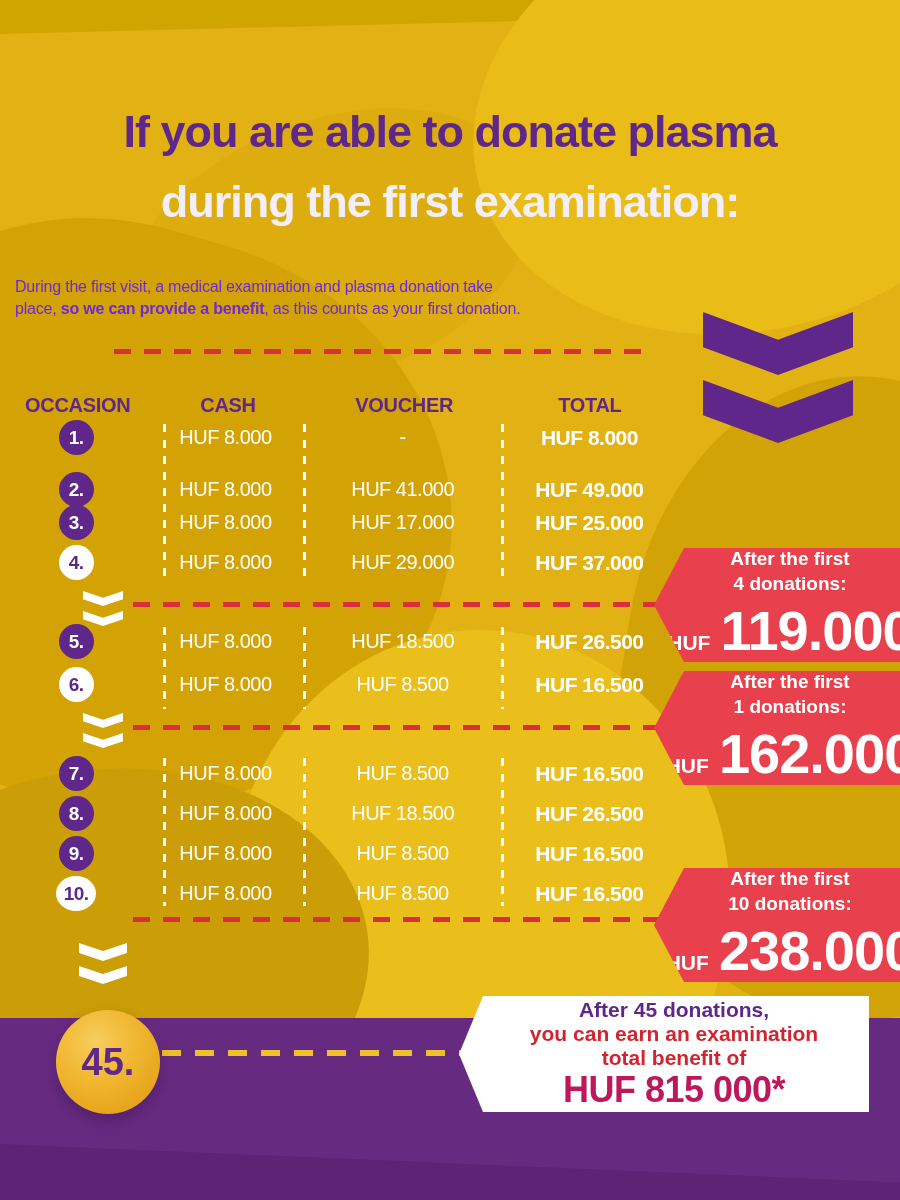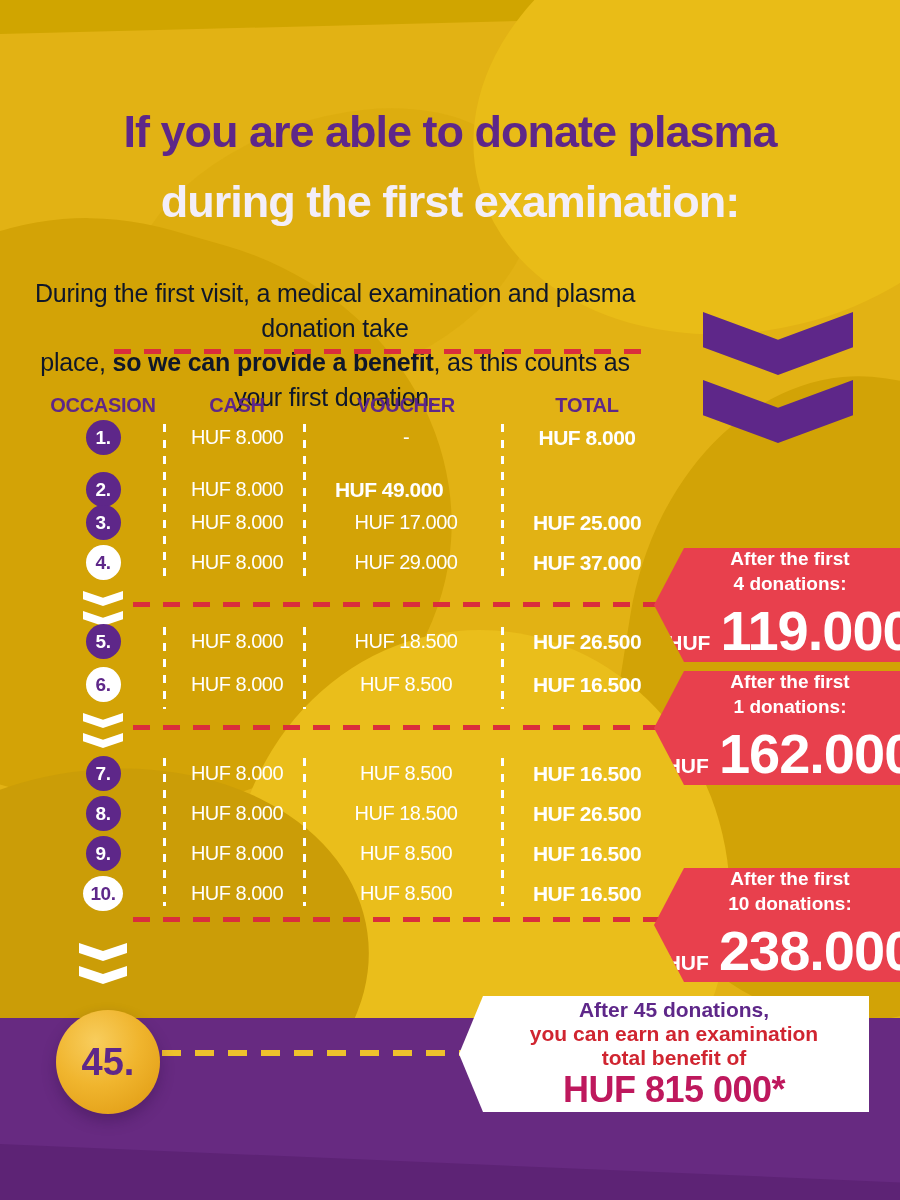--- a/index.html
+++ b/index.html
@@ -25,35 +25,35 @@
   .b6 { left:120px; top:120px; width:420px; height:260px; background:#d9a90b;
         border-radius:50%; transform:rotate(-20deg); opacity:.55; }
 
   
   .title-line { position:absolute; left:0; width:100%; text-align:center; z-index:2;
                 font-weight:700; font-size:45px; letter-spacing:-1px; }
   .title-1 { top:106px; color:#5e2789; }
   .title-2 { top:176px; color:#f3eef8; }
 
   .intro { position:absolute; left:15px; top:276px; width:640px; z-index:2;
-           text-align:center; color:#0f172a; font-size:25px; line-height:1.38;
+           color:#6d28d9; font-size:16px; line-height:1.38;
            letter-spacing:-0.2px; }
   .intro b { font-weight:700; }
 
   
   .hdash-red { position:absolute; height:5px; z-index:2;
     background:repeating-linear-gradient(90deg,#da2e3c 0 17px,transparent 17px 30px); }
   .hdash-yellow { position:absolute; height:6px; z-index:4;
     background:repeating-linear-gradient(90deg,#eec12c 0 19px,transparent 19px 33px); }
   .vsep { position:absolute; width:3px; z-index:2;
     background:repeating-linear-gradient(180deg,#ffffff 0 8px,transparent 8px 16px); }
 
   
-  .thead, .trow { position:absolute; left:39px; width:630px; display:flex; z-index:2;
-                  align-items:center; }
+  .thead, .trow { position:absolute; left:25px; width:630px; display:flex; z-index:2;
+                  align-items:center;gap:42px; }
   .col-occ { width:128px; display:flex; justify-content:center; }
   .col-cash{ width:140px; text-align:center; }
   .col-vou { width:198px; text-align:center; }
   .col-tot { width:164px; text-align:center; }
   .thead { top:394px; color:#5e2789; font-weight:700; font-size:20px; letter-spacing:-0.3px; }
   .trow  { height:35px; color:#fff; font-size:20px; letter-spacing:-0.5px; }
   .trow .col-tot { font-weight:700; font-size:21px; }
   .circ { width:35px; height:35px; border-radius:50%; display:flex; align-items:center;
           justify-content:center; font-weight:700; font-size:19px; letter-spacing:-0.5px; }
   .circ.p { background:#5e2789; color:#fff; }
@@ -142,20 +142,21 @@
       </div>
     <div class="col-cash">HUF 8.000</div>
     <div class="col-vou">-</div>
     <div class="col-tot">HUF 8.000</div>
   </div>
   <div class="trow" style="top:472px;">
     <div class="col-occ">
         <span class="circ p">2.</span>
       </div>
     <div class="col-cash">HUF 8.000</div>
+    <div class="col-vou">HUF 41.000</div>
     <div class="col-tot">HUF 49.000</div>
   </div>
   <div class="trow" style="top:505px;">
     <div class="col-occ">
         <span class="circ p">3.</span>
       </div>
     <div class="col-cash">HUF 8.000</div>
     <div class="col-vou">HUF 17.000</div>
     <div class="col-tot">HUF 25.000</div>
   </div>

